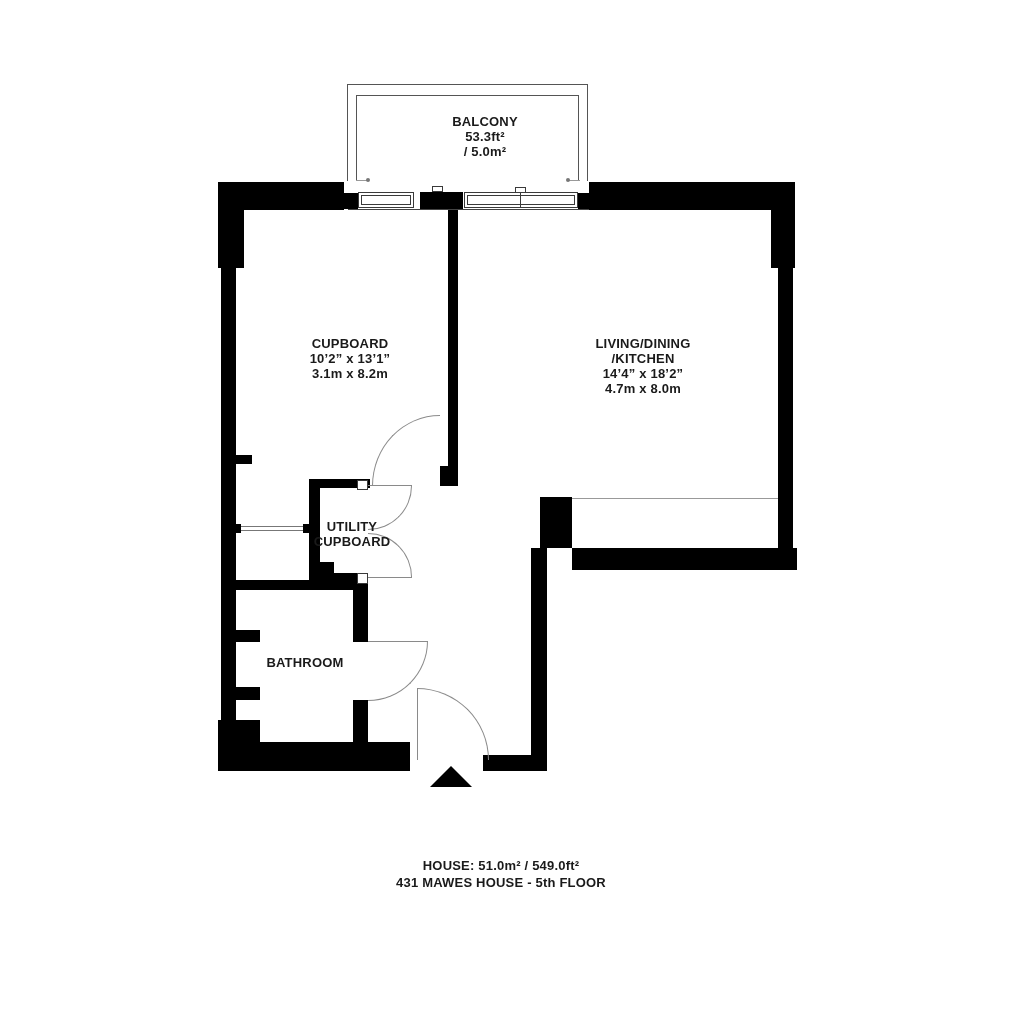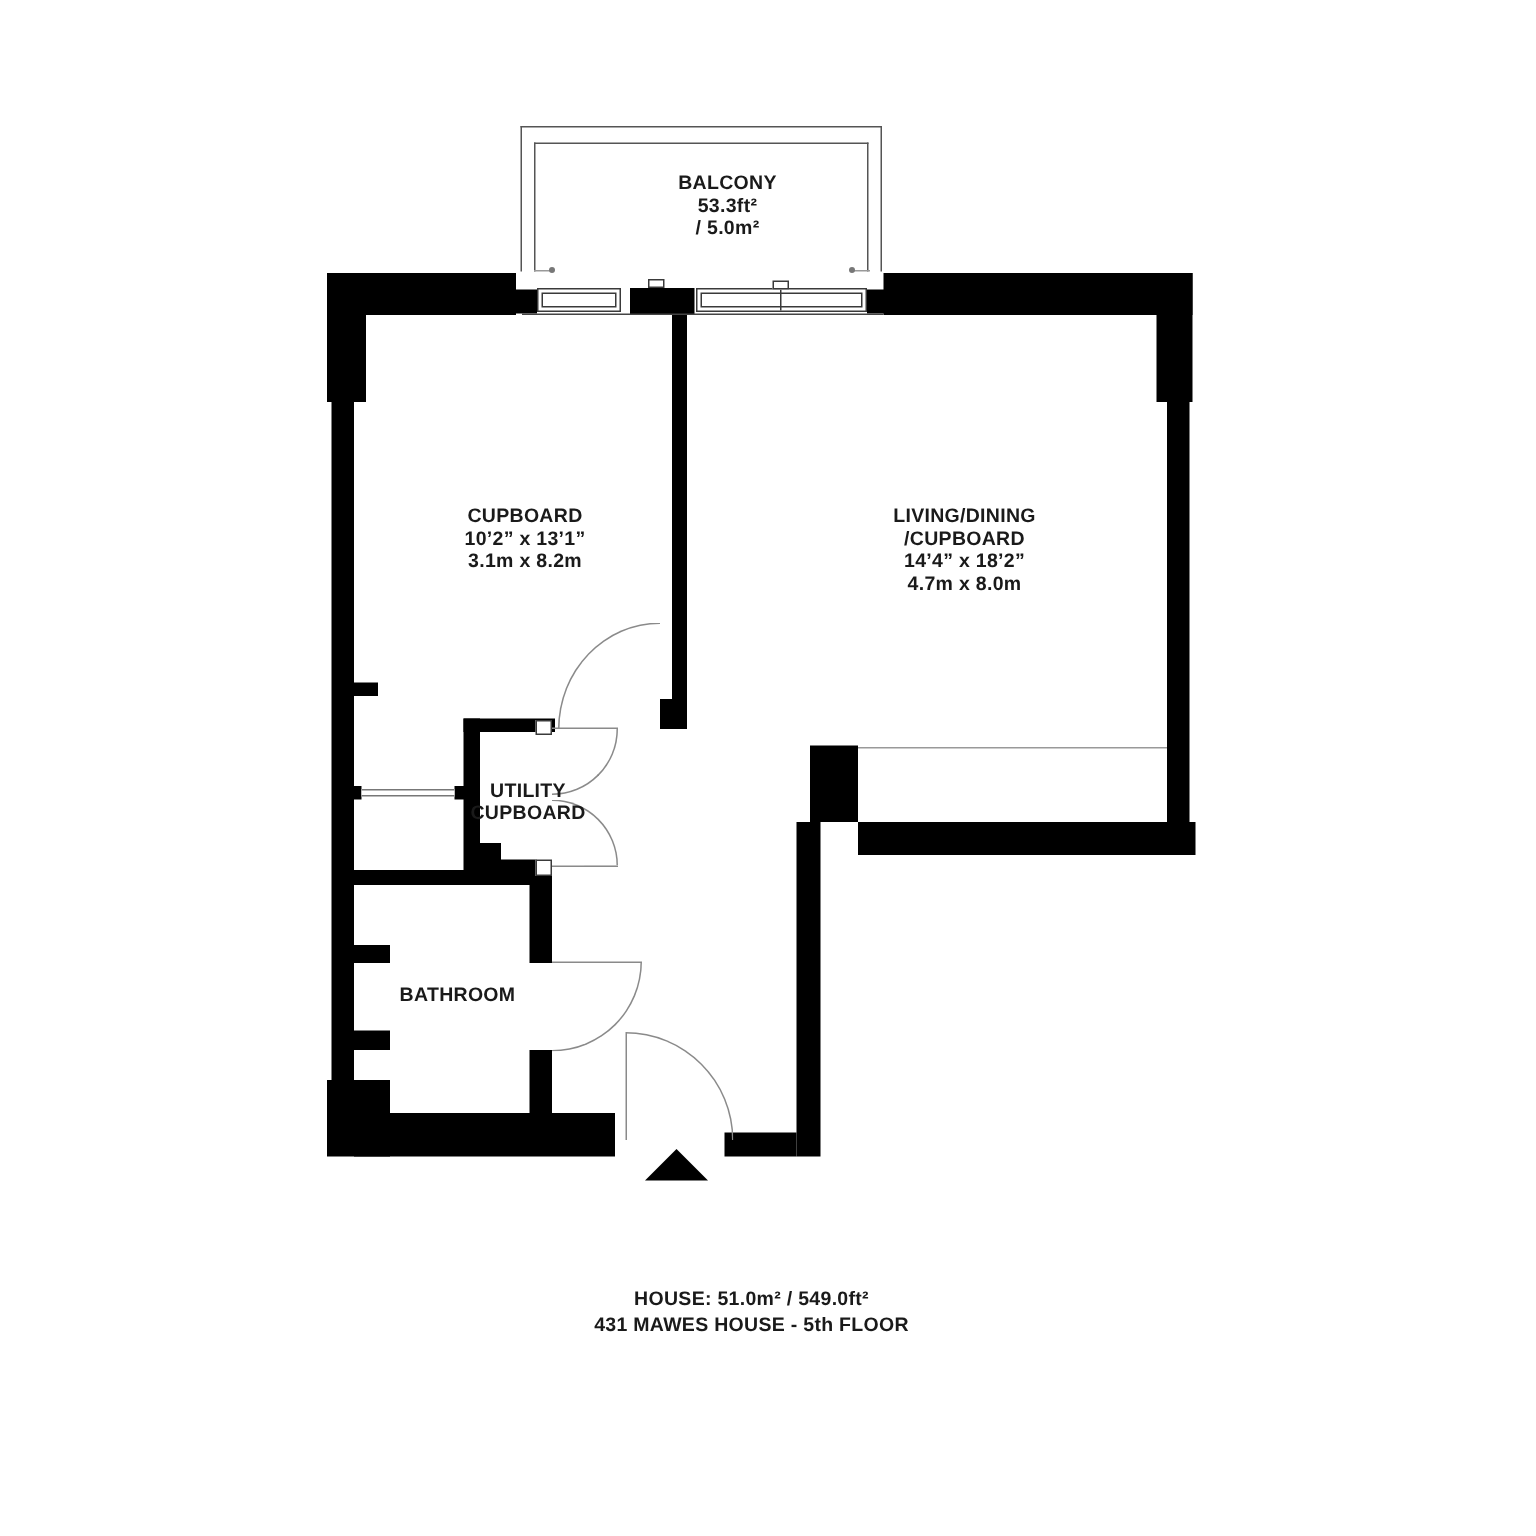--- a/index.html
+++ b/index.html
@@ -95,21 +95,21 @@
   </div>
 
   <div class="lbl" style="left:350px;top:336px;">
     <div>CUPBOARD</div>
     <div>10’2” x 13’1”</div>
     <div>3.1m x 8.2m</div>
   </div>
 
   <div class="lbl" style="left:628px;top:336px;margin-left:15px;">
     <div>LIVING/DINING</div>
-    <div>/CUPBOARD</div>
+    <div>/KITCHEN</div>
     <div>14’4” x 18’2”</div>
     <div>4.7m x 8.0m</div>
   </div>
 
   <div class="lbl" style="left:352px;top:519px;text-align:center;">
     <div>UTILITY</div>
     <div>CUPBOARD</div>
   </div>
 
   <div class="lbl" style="left:305px;top:655px;">

